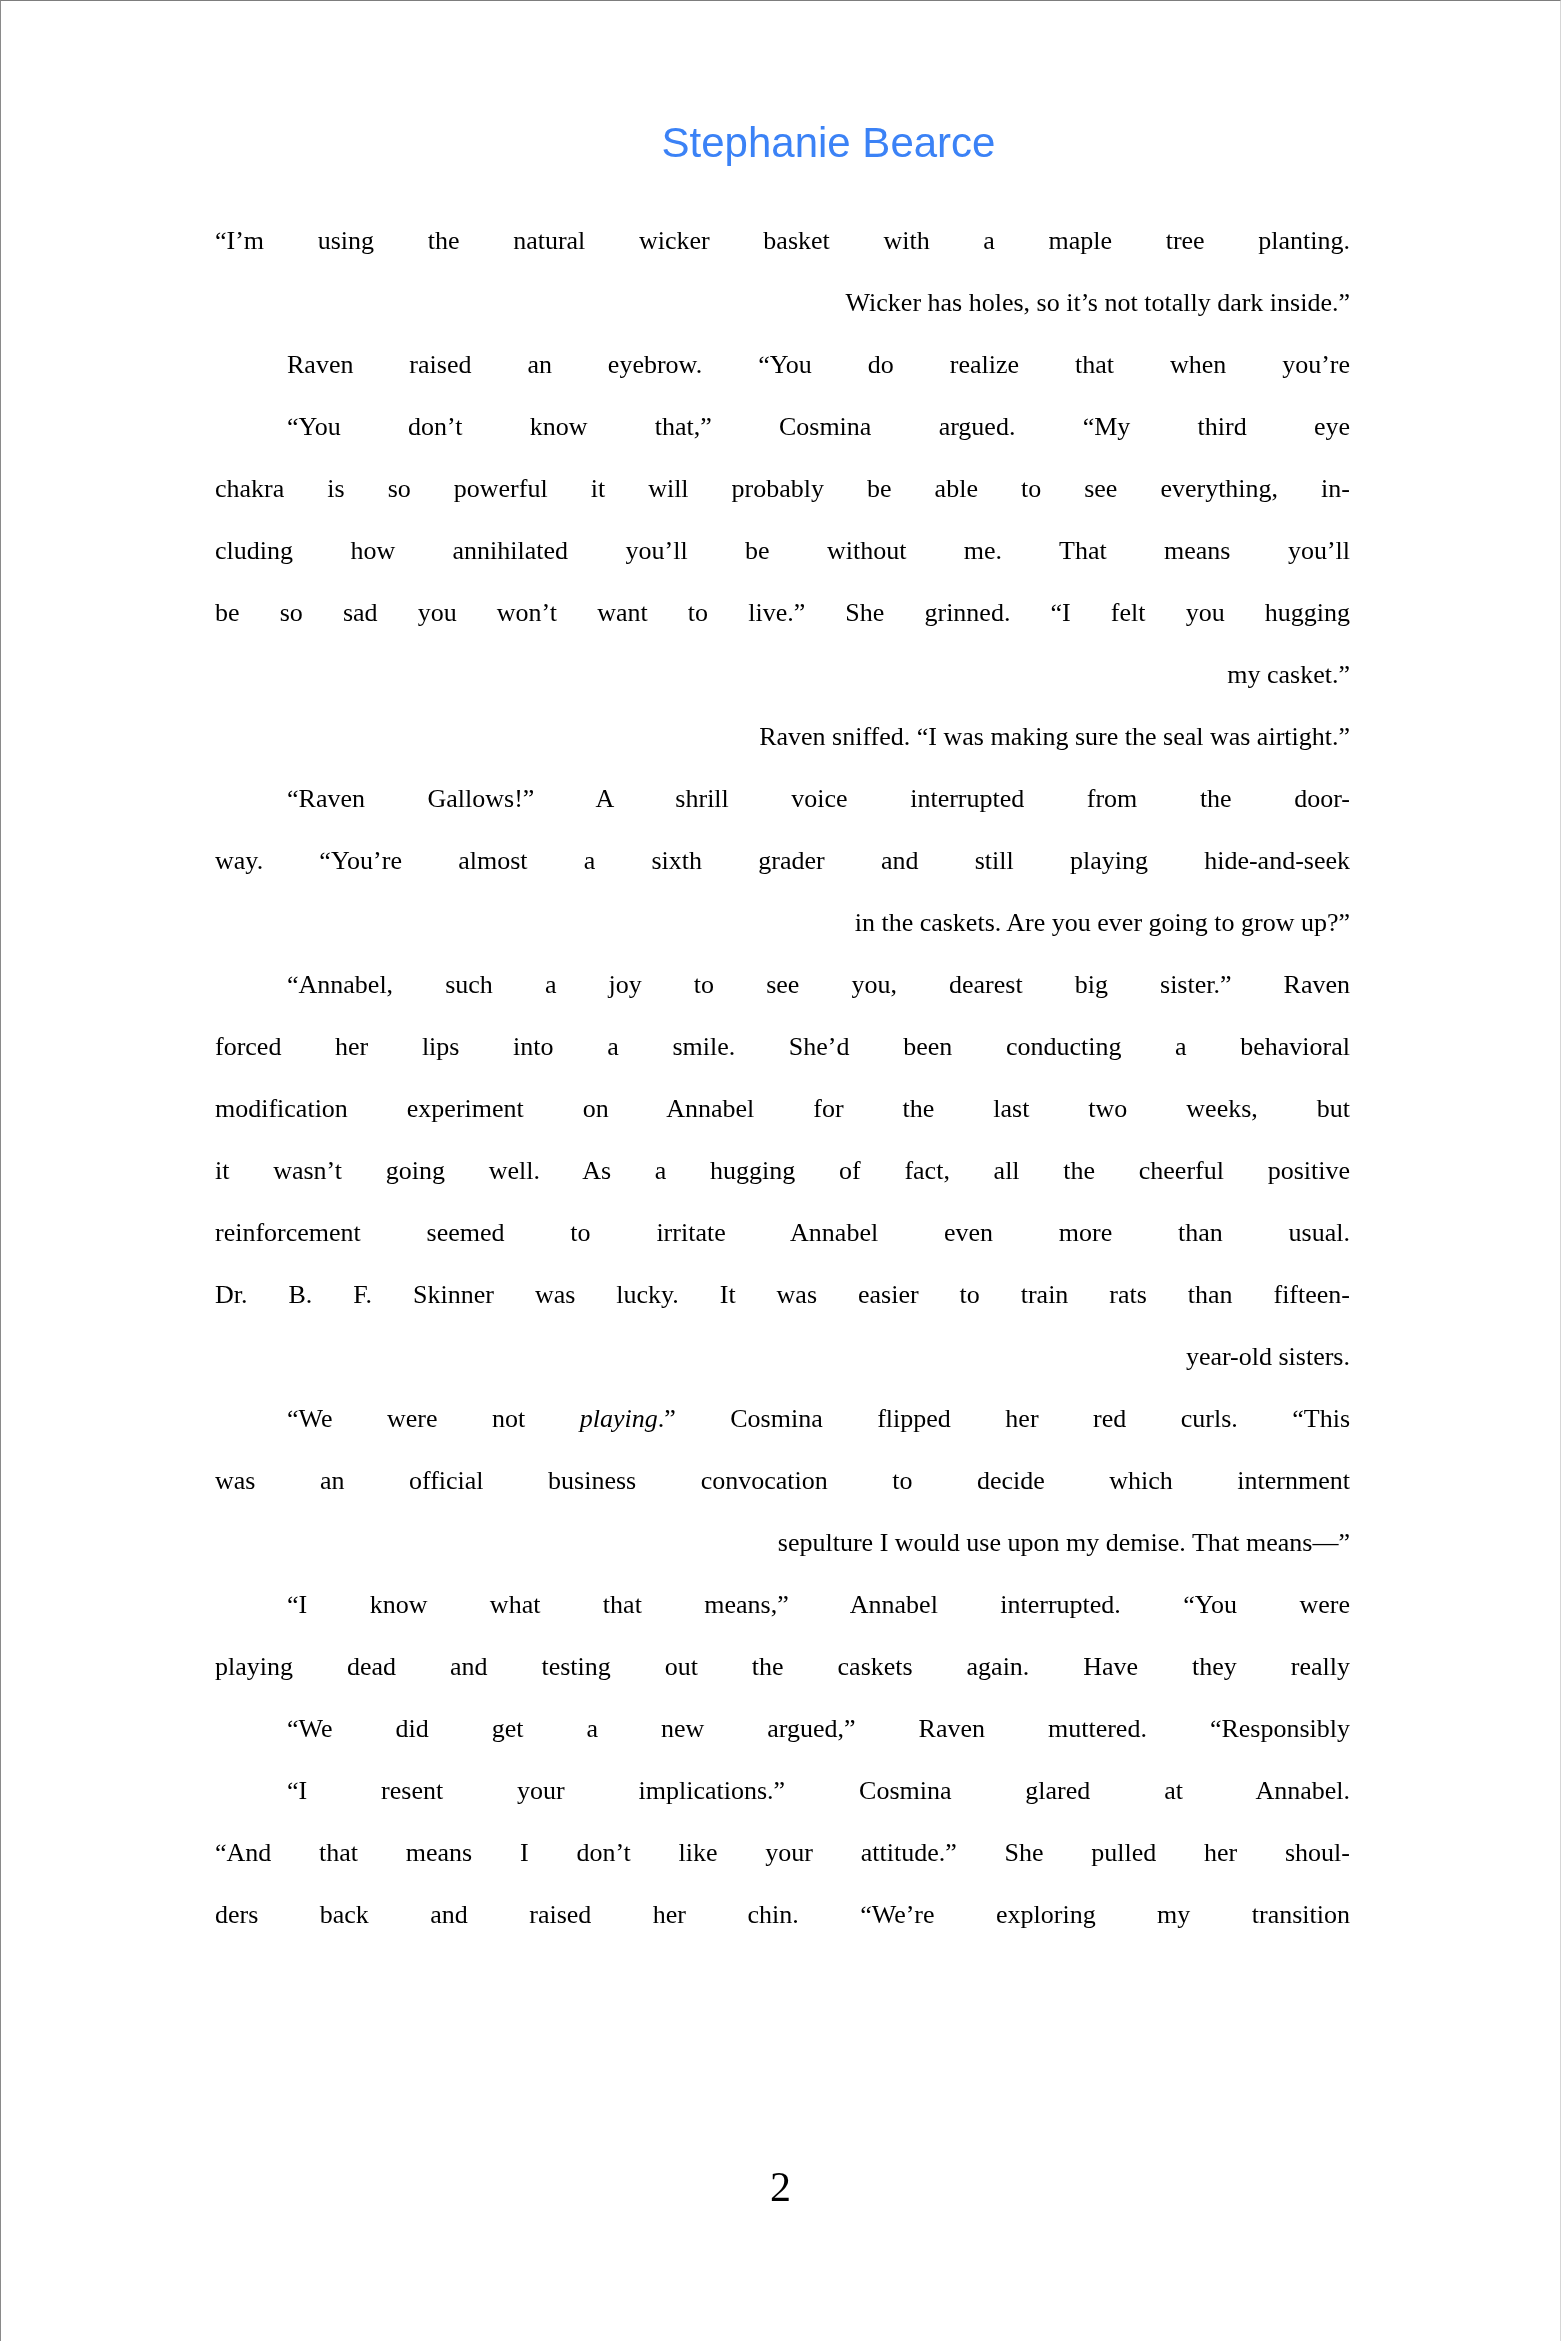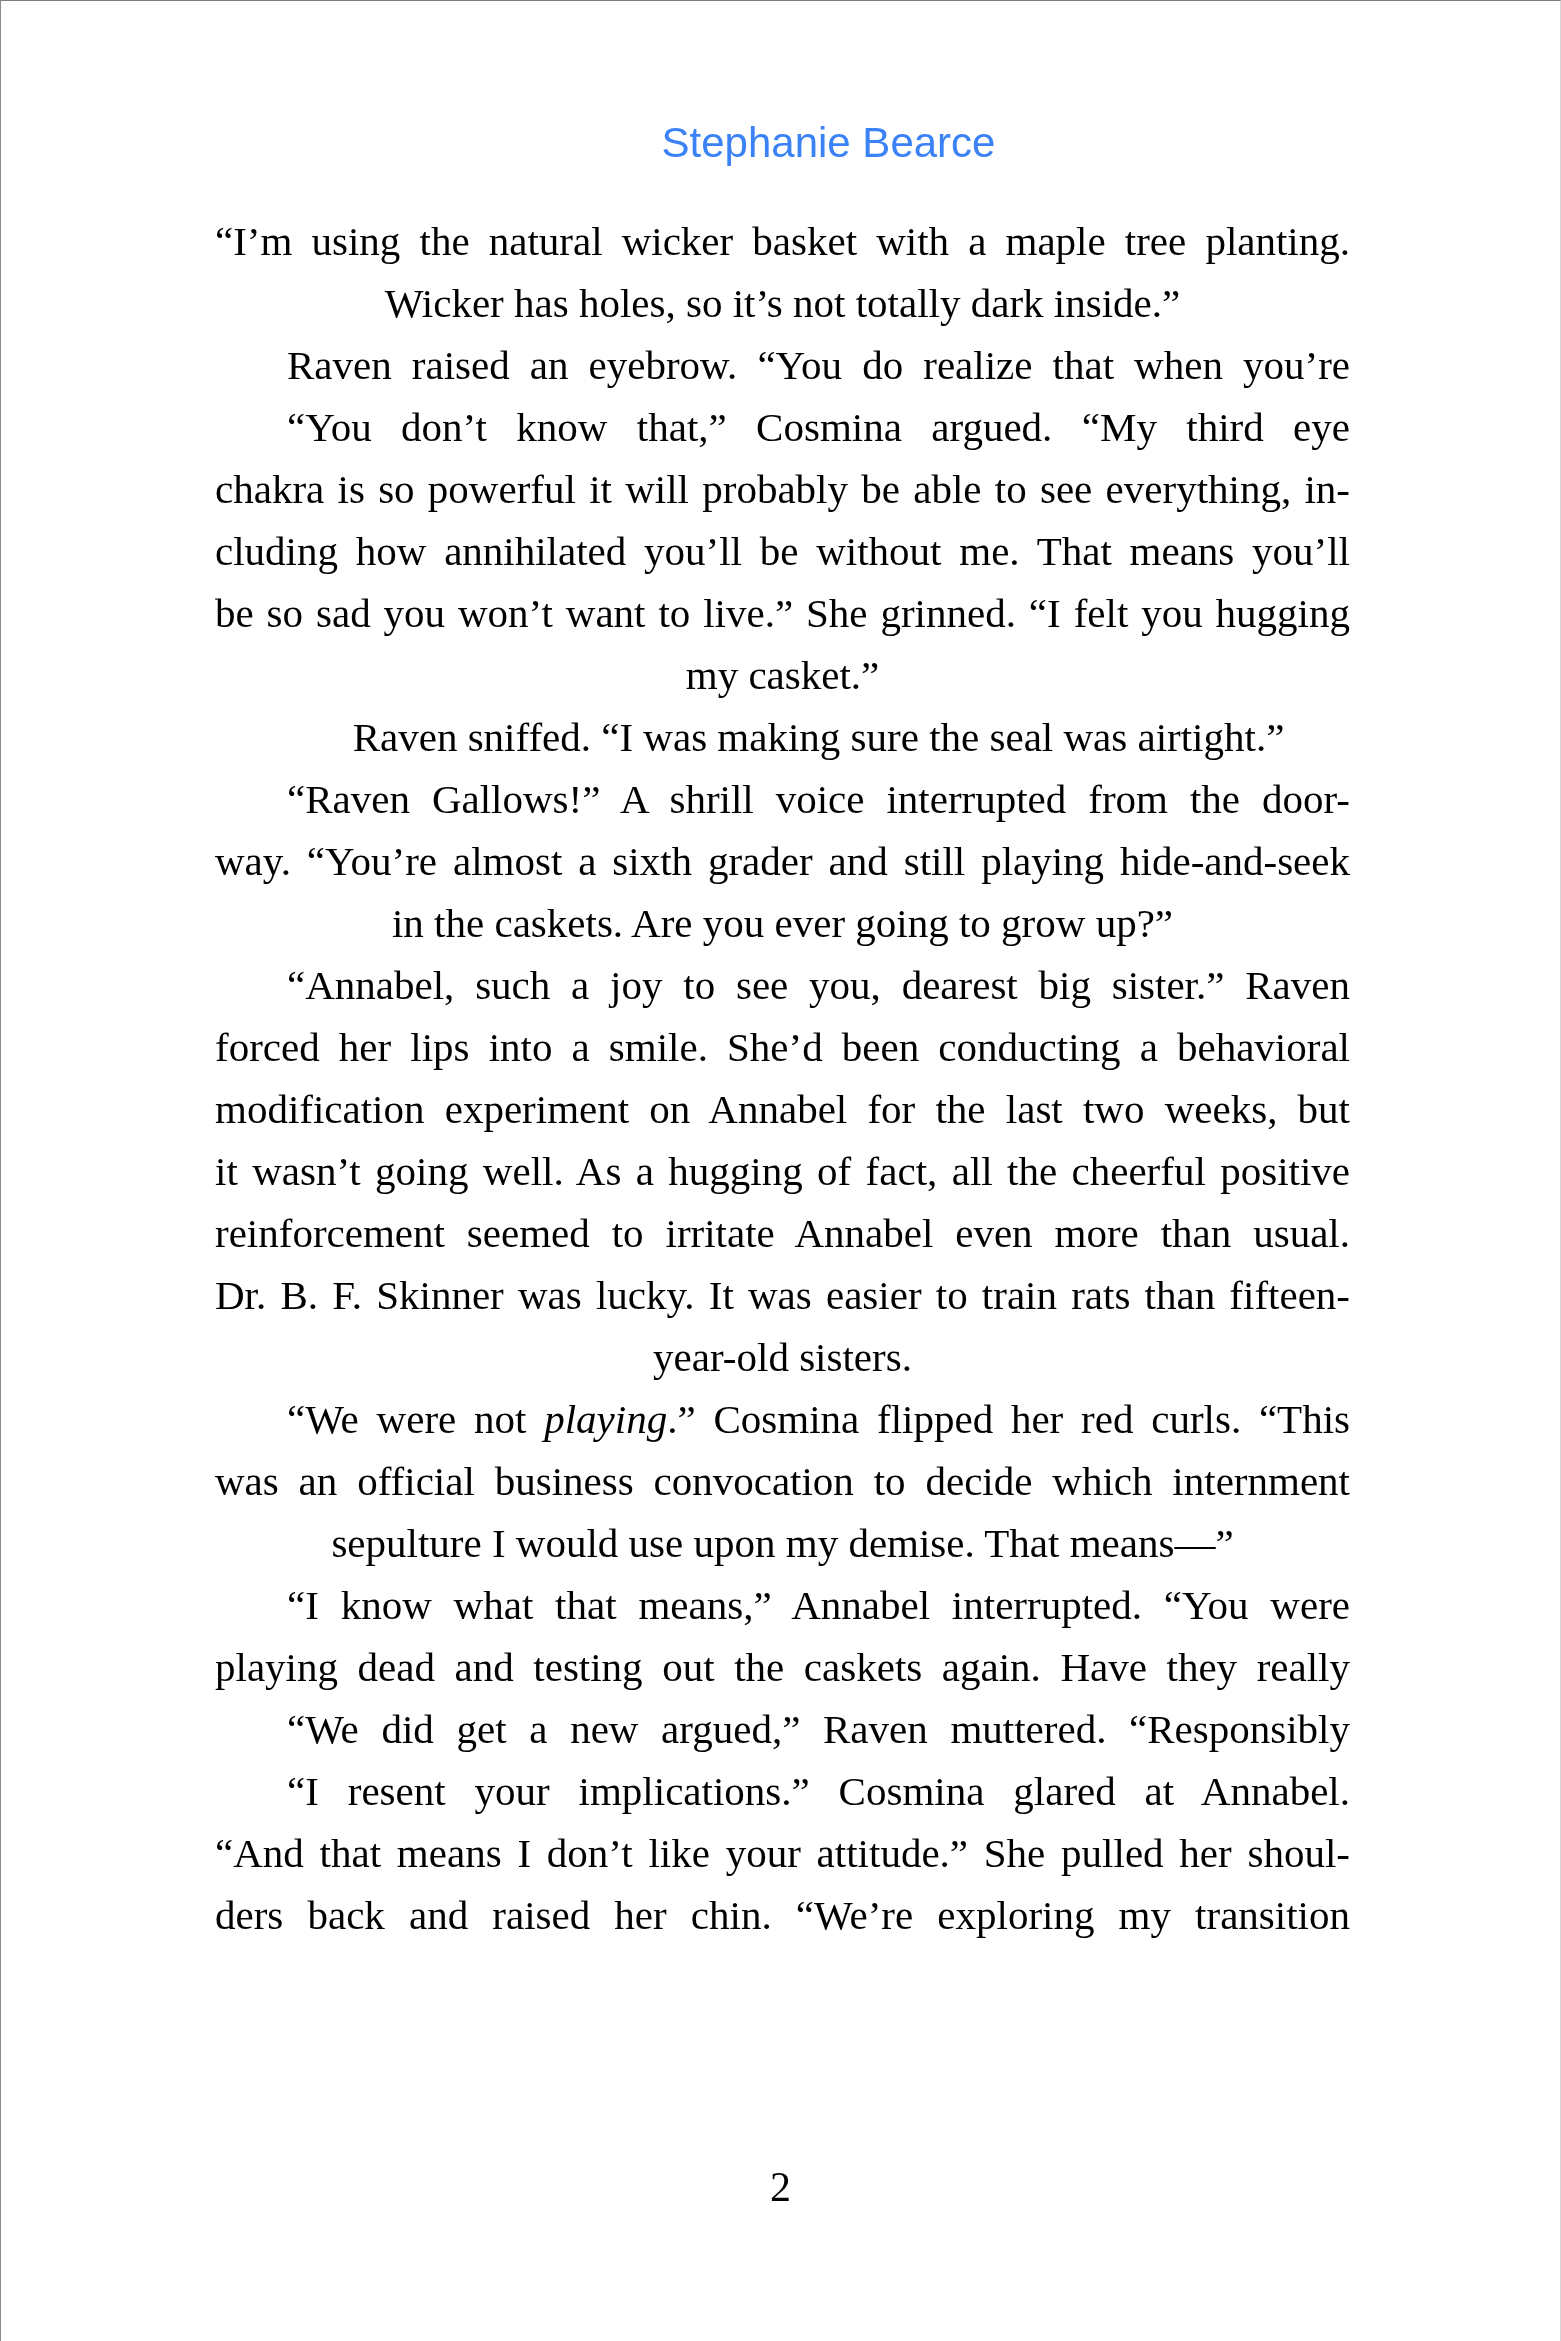--- a/index.html
+++ b/index.html
@@ -22,34 +22,34 @@
     font-family:"Liberation Sans", sans-serif;
     font-size:42px;
     line-height:1;
     color:#3b82f6;
     margin-left:48px;
   }
   .body-text {
     position:absolute;
     top:209px; left:214px; width:1135px;
     font-family:"Liberation Serif", serif;
-    font-size:41px;
+    font-size:26px;
     line-height:62px;
     color:#000000;
   }
   .line {
     height:62px;
     overflow:visible;
   }
   .line.justify {
     text-align:justify;
     text-align-last:justify;
     text-justify:inter-word;
   }
-  .line.left { text-align:center; }
+  .line.left { text-align:right; }
   .line.indent { padding-left:72px; }
   .line em { }
   .page-number {
     position:absolute;
     top:2165px; left:0; width:100%;
     text-align:center;
     font-family:"Liberation Serif", serif;
     font-size:42px;
     line-height:1;
     color:#000000;

